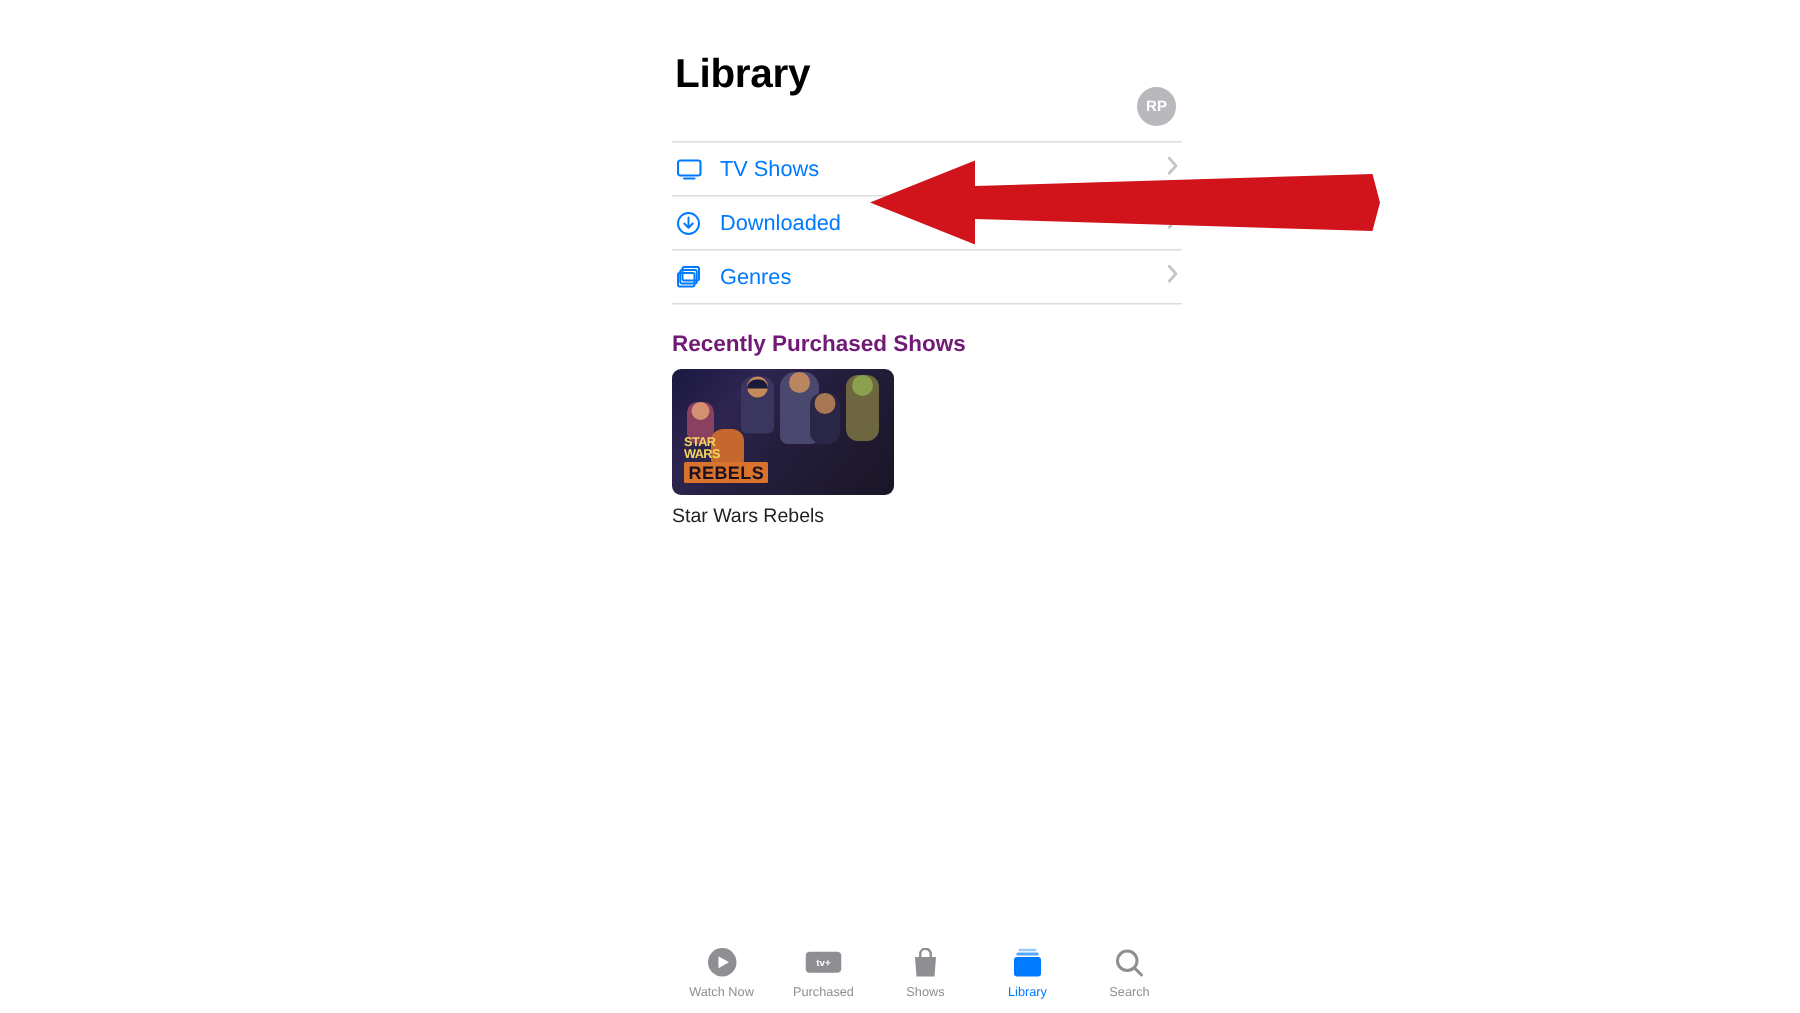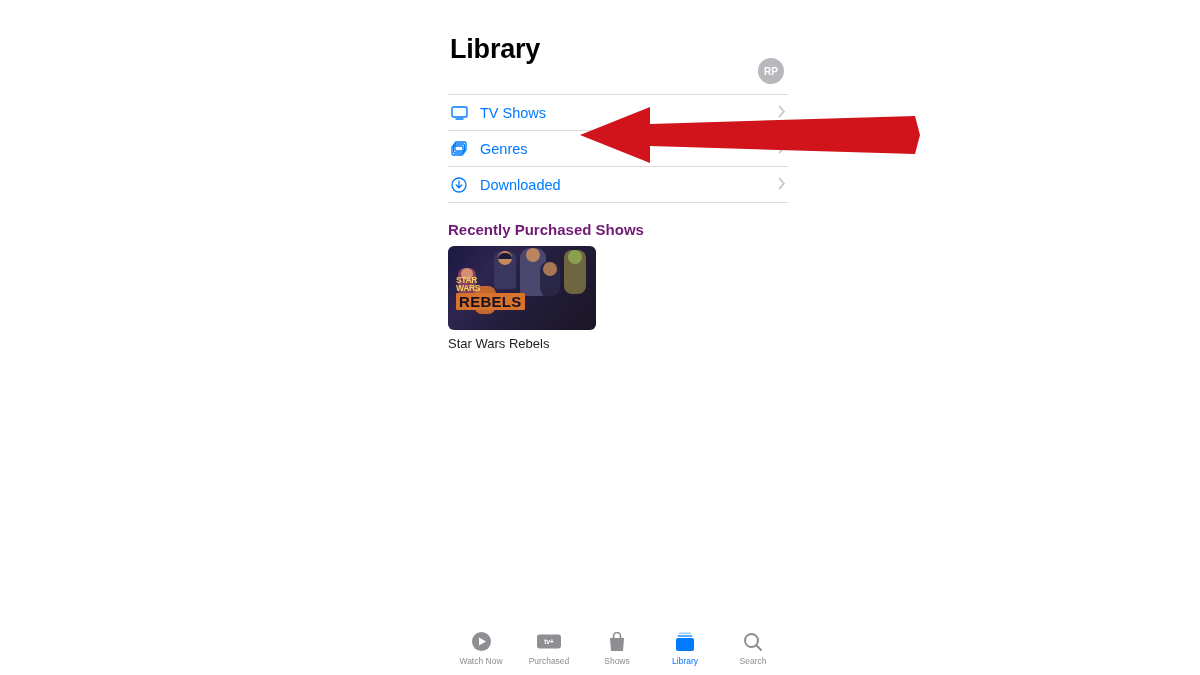--- a/index.html
+++ b/index.html
@@ -90,36 +90,36 @@
       overflow: hidden;
     }
     .thumb-title {
       font-size: 13px;
       color: #222;
       margin-top: 6px;
     }
     .thumb-logo {
       position: absolute;
       left: 8px;
-      bottom: 19px;
+      bottom: 6px;
       width: 60px;
       font-family: Arial, sans-serif;
     }
     .thumb-logo .sw {
       color: #f4d35e;
       font-size: 8.5px;
       font-weight: 900;
       letter-spacing: -0.4px;
       line-height: 7.5px;
       text-transform: uppercase;
     }
     .thumb-logo .reb {
       background: #d8732e;
       color: #1a1020;
-      font-size: 15px;
+      font-size: 12px;
       font-weight: 900;
       padding: 0 3px;
       border-radius: 1px;
       letter-spacing: 0.3px;
       display: inline-block;
       margin-top: 1px;
       text-align: center;
     }
     .fig1 { position:absolute; left:46px; top:5px; width:22px; height:38px; background:#3a3660; border-radius:8px 8px 4px 4px; }
     .fig1::before { content:""; position:absolute; top:0; left:4px; width:14px; height:14px; background:#c58a5a; border-radius:50%; }
@@ -197,41 +197,41 @@
       </span>
       <span class="row-label">TV Shows</span>
       <span class="chevron">
         <svg width="8" height="13" viewBox="0 0 8 13">
             <path d="M1.5 1.5 L6 6.5 L1.5 11.5" fill="none" stroke="#c4c4c7" stroke-width="1.8" stroke-linecap="round" stroke-linejoin="round"></path>
           </svg>
       </span>
     </div>
     <div class="row">
       <span class="row-icon">
+        <svg width="16" height="16" viewBox="0 0 16 16">
+            <circle cx="8" cy="8" r="7" fill="none" stroke="#007aff" stroke-width="1.3"></circle>
+            <path d="M8 4 L8 10 M5.2 8 L8 10.8 L10.8 8" fill="none" stroke="#007aff" stroke-width="1.3" stroke-linecap="round" stroke-linejoin="round"></path>
+          </svg>
+      </span>
+      <span class="row-label">Downloaded</span>
+      <span class="chevron">
+        <svg width="8" height="13" viewBox="0 0 8 13">
+            <path d="M1.5 1.5 L6 6.5 L1.5 11.5" fill="none" stroke="#c4c4c7" stroke-width="1.8" stroke-linecap="round" stroke-linejoin="round"></path>
+          </svg>
+      </span>
+    </div>
+    <div class="row">
+      <span class="row-icon">
         <svg width="16" height="15" viewBox="0 0 16 15">
             <rect x="1" y="5" width="11" height="9" rx="1.2" fill="none" stroke="#007aff" stroke-width="1.3"></rect>
             <rect x="2.5" y="3" width="11" height="9" rx="1.2" fill="none" stroke="#007aff" stroke-width="1.3"></rect>
             <rect x="4" y="1" width="11" height="9" rx="1.2" fill="none" stroke="#007aff" stroke-width="1.3"></rect>
           </svg>
       </span>
       <span class="row-label">Genres</span>
-      <span class="chevron">
-        <svg width="8" height="13" viewBox="0 0 8 13">
-            <path d="M1.5 1.5 L6 6.5 L1.5 11.5" fill="none" stroke="#c4c4c7" stroke-width="1.8" stroke-linecap="round" stroke-linejoin="round"></path>
-          </svg>
-      </span>
-    </div>
-    <div class="row">
-      <span class="row-icon">
-        <svg width="16" height="16" viewBox="0 0 16 16">
-            <circle cx="8" cy="8" r="7" fill="none" stroke="#007aff" stroke-width="1.3"></circle>
-            <path d="M8 4 L8 10 M5.2 8 L8 10.8 L10.8 8" fill="none" stroke="#007aff" stroke-width="1.3" stroke-linecap="round" stroke-linejoin="round"></path>
-          </svg>
-      </span>
-      <span class="row-label">Downloaded</span>
       <span class="chevron">
         <svg width="8" height="13" viewBox="0 0 8 13">
             <path d="M1.5 1.5 L6 6.5 L1.5 11.5" fill="none" stroke="#c4c4c7" stroke-width="1.8" stroke-linecap="round" stroke-linejoin="round"></path>
           </svg>
       </span>
     </div>
   </div>
 
   <div class="section-title">Recently Purchased Shows</div>
 

